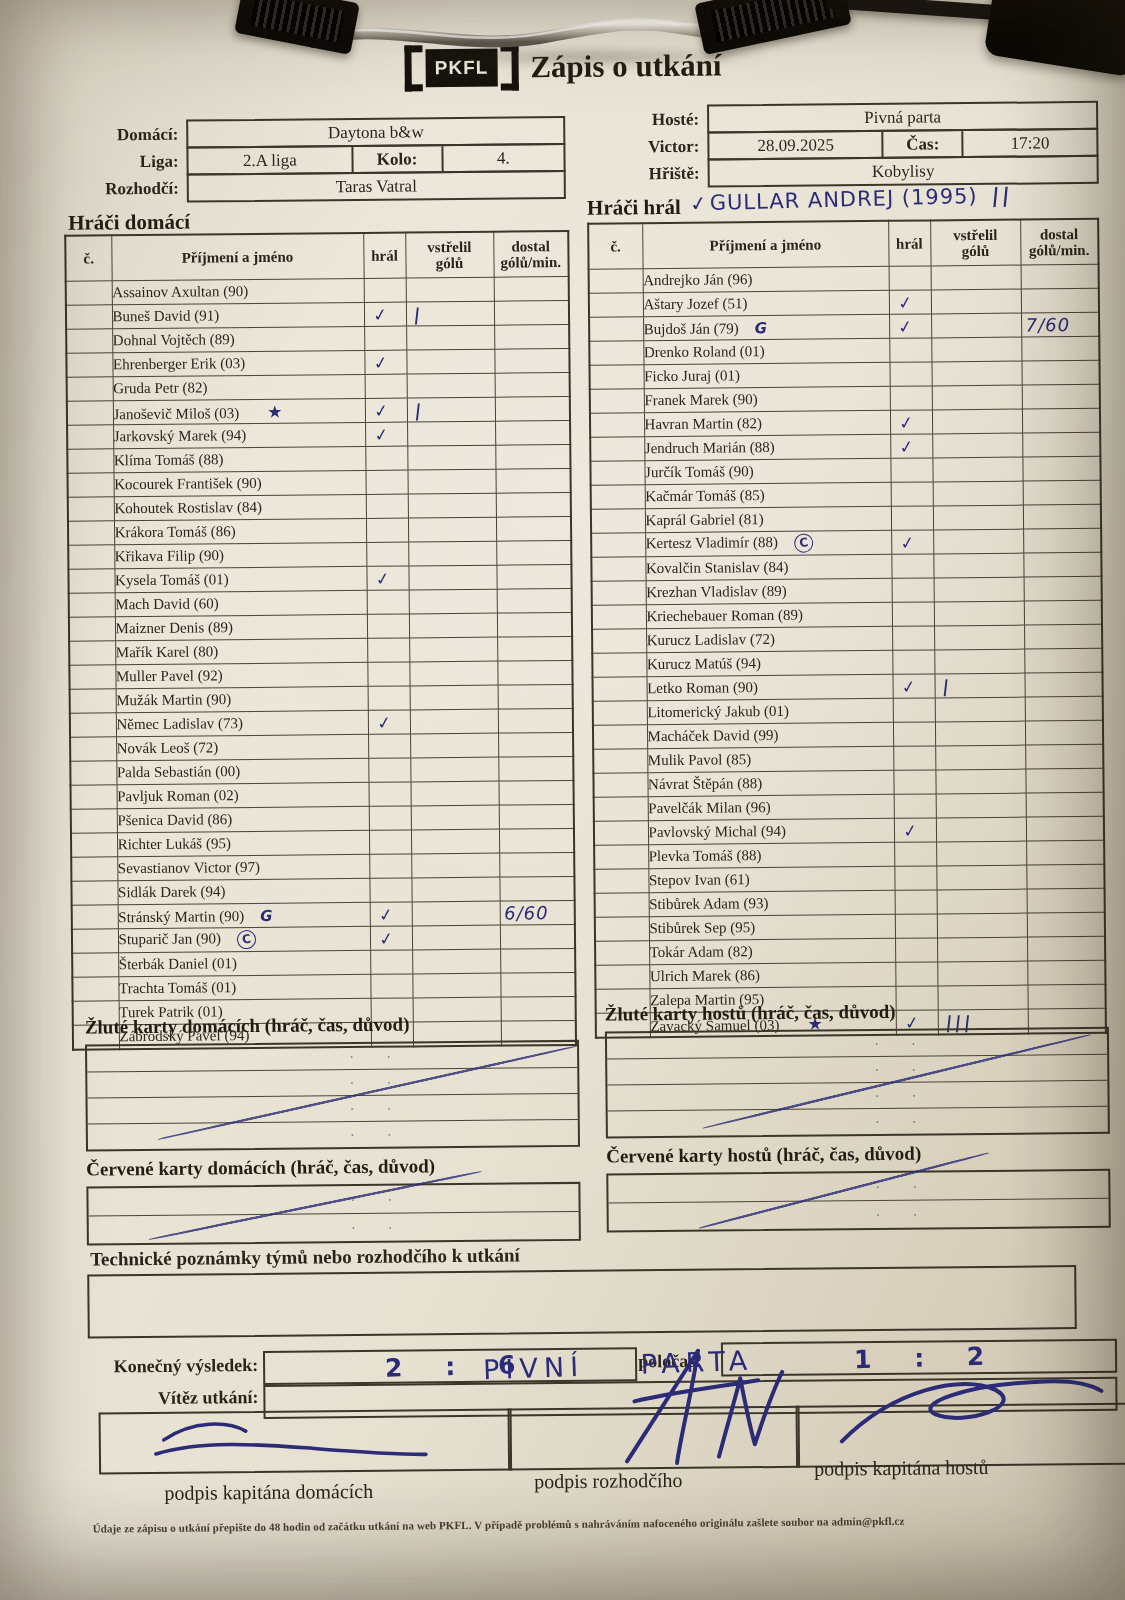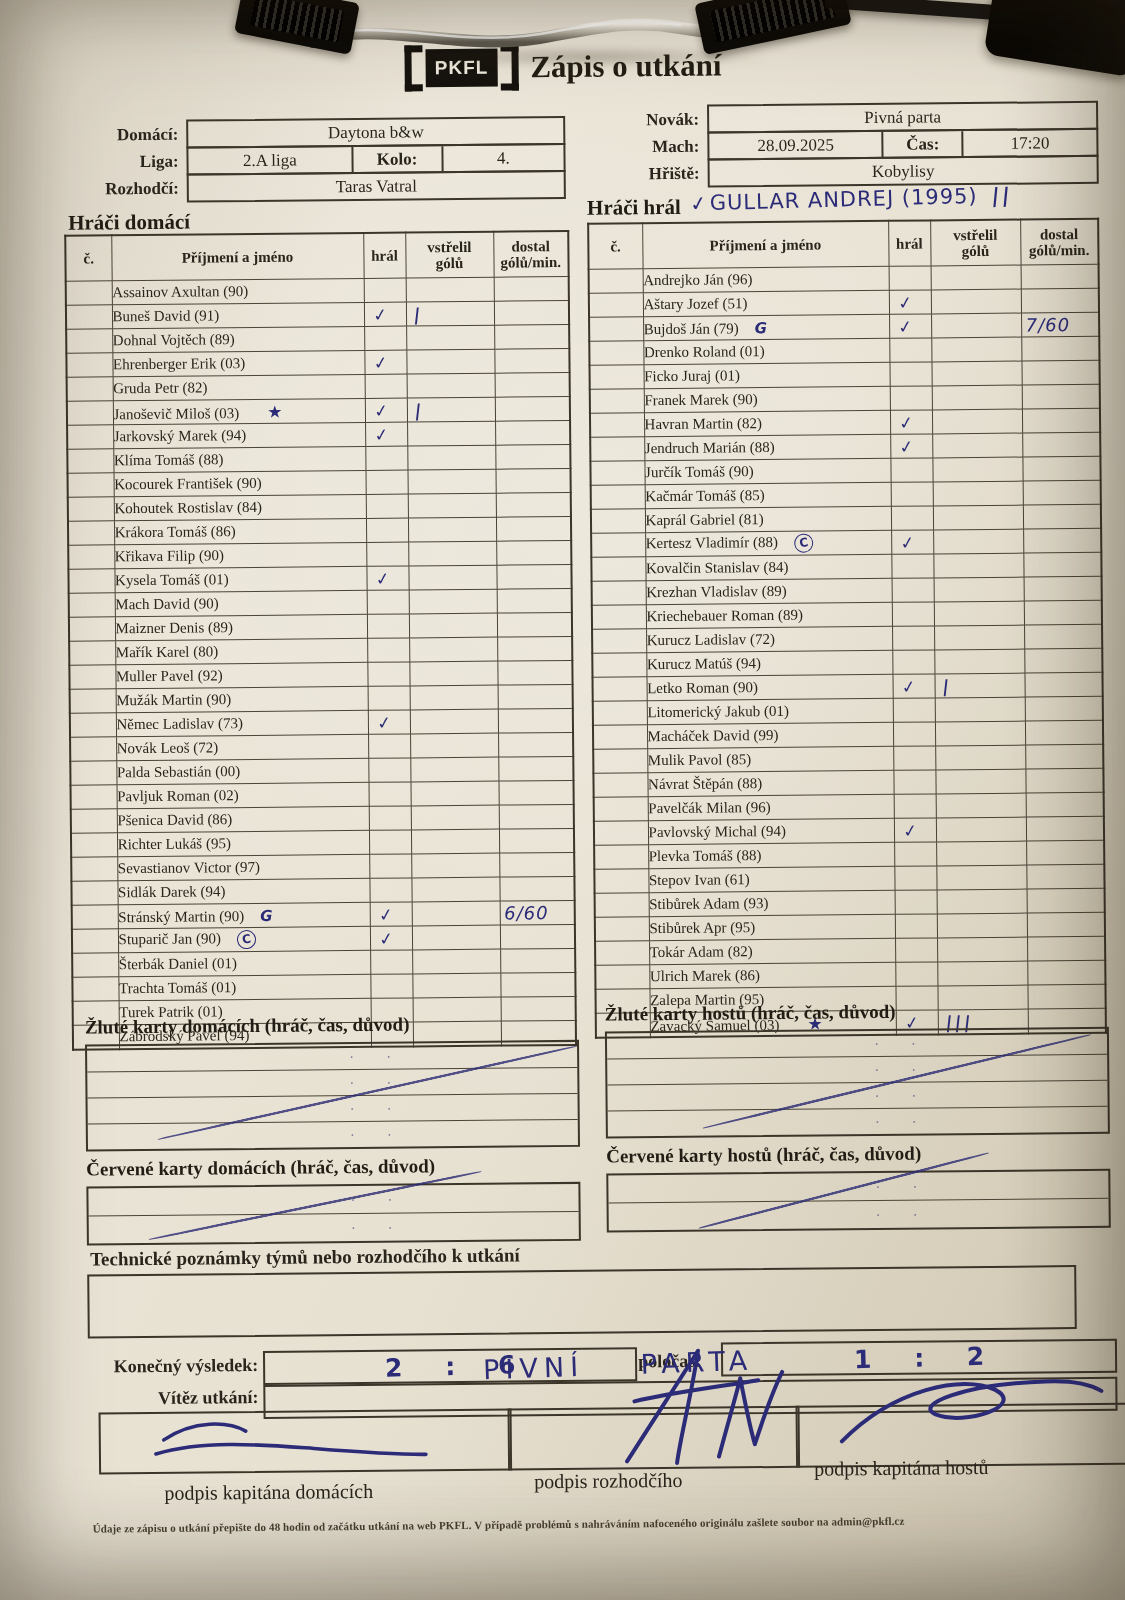--- a/index.html
+++ b/index.html
@@ -153,27 +153,27 @@
       <div class="info-row">
         <div class="info-label">Rozhodčí:</div>
         <div class="ib">
             <div class="ib-cell" style="flex:1">Taras Vatral</div>
           </div>
       </div>
     </div>
 
     <div class="info-block" id="info-right">
       <div class="info-row">
-        <div class="info-label">Novák:</div>
+        <div class="info-label">Hosté:</div>
         <div class="ib">
             <div class="ib-cell" style="flex:1">Pivná parta</div>
           </div>
       </div>
       <div class="info-row">
-        <div class="info-label">Mach:</div>
+        <div class="info-label">Victor:</div>
         <div class="ib">
           <div class="ib-cell" style="flex:1.3">28.09.2025</div>
           <div class="ib-cell bold" style="width:78px">Čas:</div>
           <div class="ib-cell" style="flex:1">17:20</div>
         </div>
       </div>
       <div class="info-row">
         <div class="info-label">Hřiště:</div>
         <div class="ib">
             <div class="ib-cell" style="flex:1">Kobylisy</div>
@@ -292,21 +292,21 @@
           </tr>
           <tr>
             <td class="c-num"></td>
             <td class="c-name"><span>Kysela Tomáš (01)</span></td>
             <td class="c-played"><span class="ink check">✓</span></td>
             <td class="c-goals"></td>
             <td class="c-conc"></td>
           </tr>
           <tr>
             <td class="c-num"></td>
-            <td class="c-name"><span>Mach David (90)</span></td>
+            <td class="c-name"><span>Mach David (60)</span></td>
             <td class="c-played"></td>
             <td class="c-goals"></td>
             <td class="c-conc"></td>
           </tr>
           <tr>
             <td class="c-num"></td>
             <td class="c-name"><span>Maizner Denis (89)</span></td>
             <td class="c-played"></td>
             <td class="c-goals"></td>
             <td class="c-conc"></td>
@@ -635,21 +635,21 @@
           </tr>
           <tr>
             <td class="c-num"></td>
             <td class="c-name"><span>Stibůrek Adam (93)</span></td>
             <td class="c-played"></td>
             <td class="c-goals"></td>
             <td class="c-conc"></td>
           </tr>
           <tr>
             <td class="c-num"></td>
-            <td class="c-name"><span>Stibůrek Apr (95)</span></td>
+            <td class="c-name"><span>Stibůrek Sep (95)</span></td>
             <td class="c-played"></td>
             <td class="c-goals"></td>
             <td class="c-conc"></td>
           </tr>
           <tr>
             <td class="c-num"></td>
             <td class="c-name"><span>Tokár Adam (82)</span></td>
             <td class="c-played"></td>
             <td class="c-goals"></td>
             <td class="c-conc"></td>

